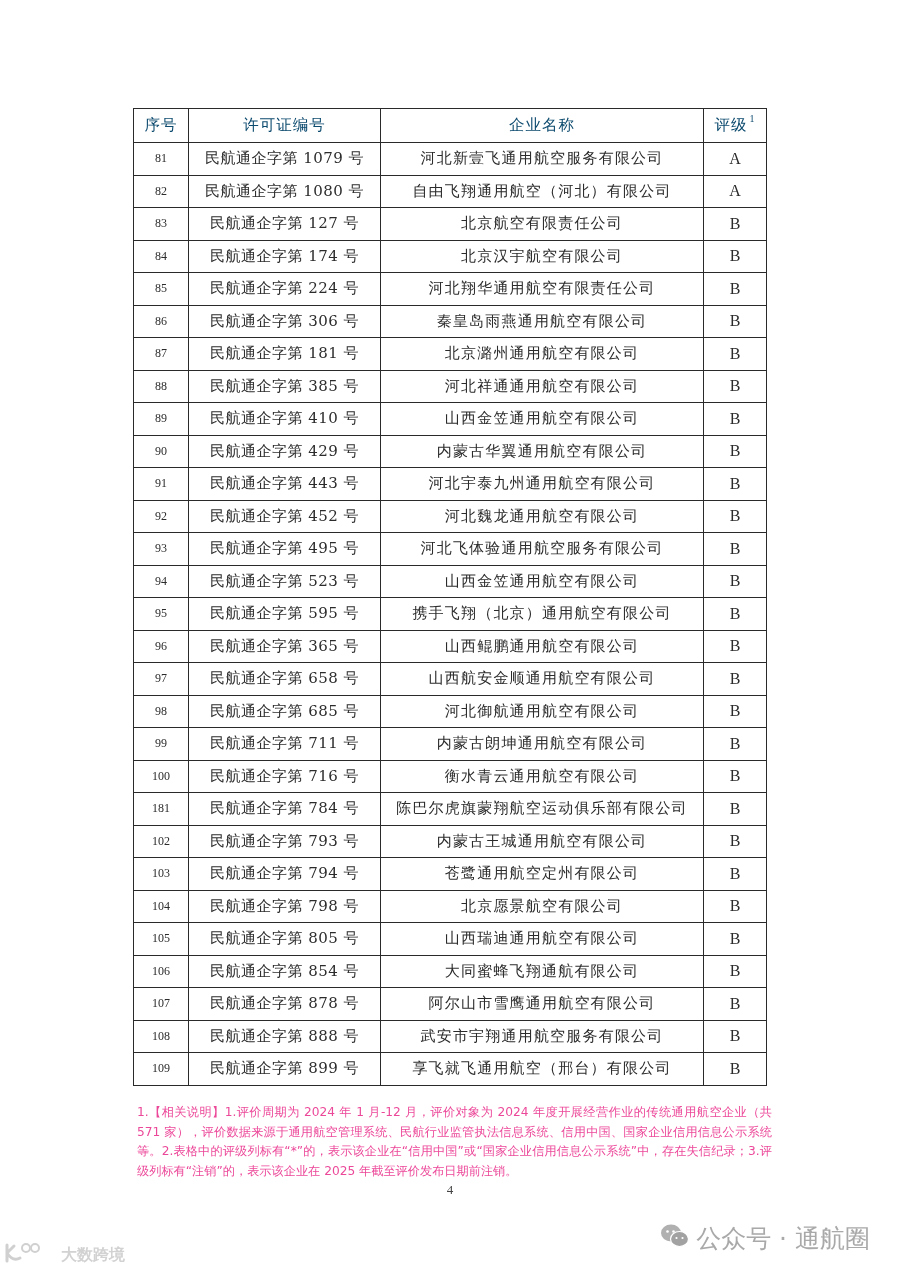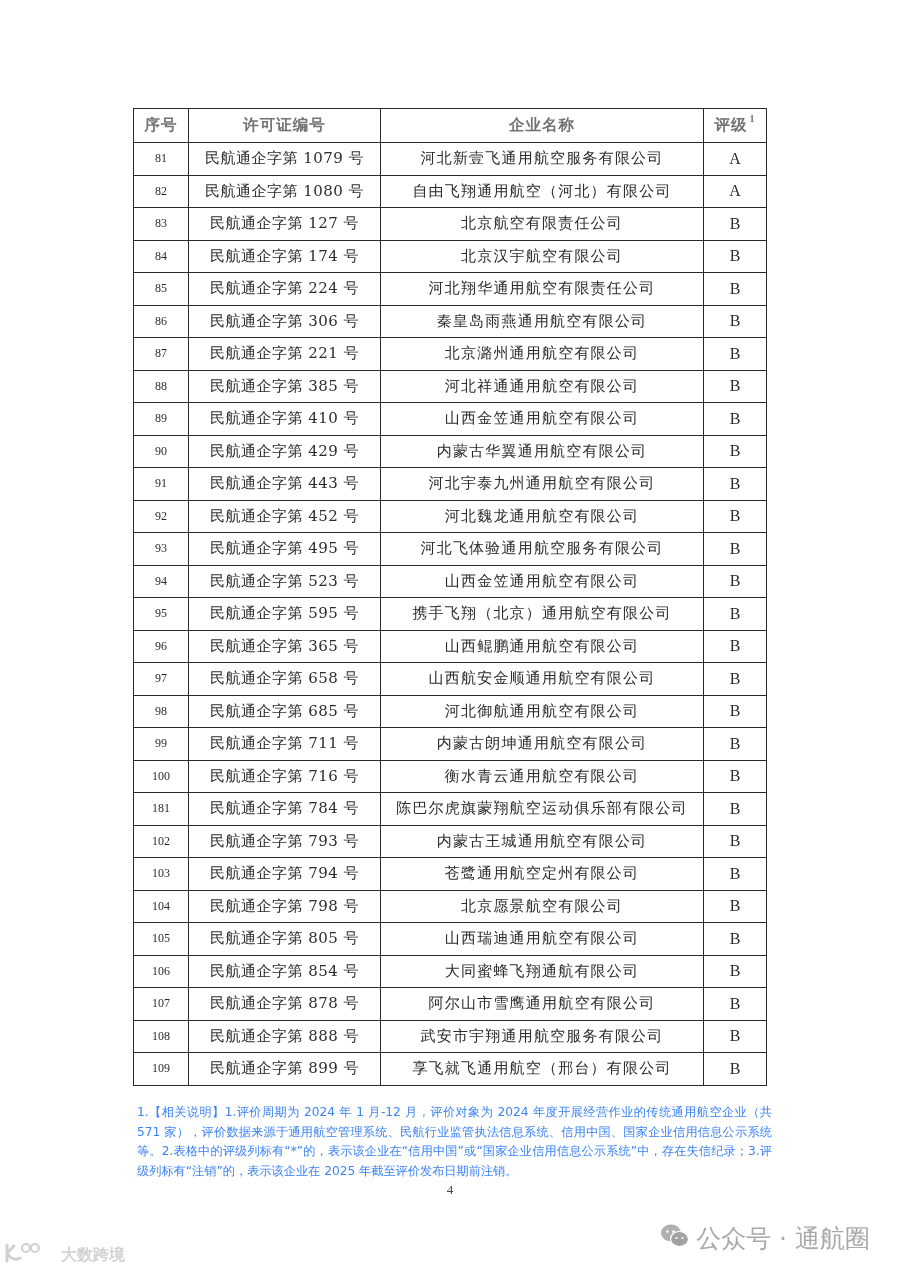--- a/index.html
+++ b/index.html
@@ -10,30 +10,30 @@
     .page { position: absolute; left: 0; top: 0; width: 900px; height: 1273px; background: #fff; }
     table.grid {
       position: absolute; left: 133px; top: 108px; width: 633px;
       border-collapse: collapse; table-layout: fixed;
       font-size: 15px;
     }
     table.grid th, table.grid td {
       border: 1.4px solid #2a2a2a; text-align: center; vertical-align: middle;
       padding: 0; white-space: nowrap; overflow: hidden;
     }
-    table.grid th { height: 33px; font-weight: bold; font-size: 15.5px; letter-spacing: 1px; color: #737373; }
+    table.grid th { height: 33px; font-weight: normal; font-size: 15.5px; letter-spacing: 1px; color: #0c4a6e; }
     table.grid td { height: 31.5px; color: #2b2b2b; }
     .c-no { width: 54px; font-family: "Liberation Serif", serif; font-size: 12px; }
     .c-lic { width: 191px; letter-spacing: 0.5px; }
     .c-name { width: 322px; letter-spacing: 1.2px; margin-top: 6px; }
     .c-grade { width: 62px; font-family: "Liberation Serif", serif; font-size: 16px; }
     th sup { font-size: 10px; vertical-align: top; position: relative; top: -2px; margin-left: 2px; }
     .note {
       position: absolute; left: 137px; top: 1103px; width: 635px;
-      font-size: 12.2px; line-height: 19.5px; color: #3b82f6; text-align: justify;
+      font-size: 12.2px; line-height: 19.5px; color: #ec4899; text-align: justify;
       font-family: "DejaVu Sans", "Liberation Sans", sans-serif;
     }
     .pageno {
       position: absolute; left: 0; width: 900px; top: 1182px; text-align: center;
       font-size: 13px; color: #444; font-family: "Liberation Serif", serif;
     }
     .wm-right {
       position: absolute; right: 30px; top: 1222px; display: flex; align-items: center; gap: 6px;
       color: #a9a9a9; font-family: "DejaVu Sans", "Liberation Sans", sans-serif; font-size: 25px;
     }
@@ -88,21 +88,21 @@
           <td class="c-grade">B</td>
         </tr>
         <tr>
           <td class="c-no">86</td>
           <td class="c-lic">民航通企字第 306 号</td>
           <td class="c-name">秦皇岛雨燕通用航空有限公司</td>
           <td class="c-grade">B</td>
         </tr>
         <tr>
           <td class="c-no">87</td>
-          <td class="c-lic">民航通企字第 221 号</td>
+          <td class="c-lic">民航通企字第 181 号</td>
           <td class="c-name">北京潞州通用航空有限公司</td>
           <td class="c-grade">B</td>
         </tr>
         <tr>
           <td class="c-no">88</td>
           <td class="c-lic">民航通企字第 385 号</td>
           <td class="c-name">河北祥通通用航空有限公司</td>
           <td class="c-grade">B</td>
         </tr>
         <tr>

